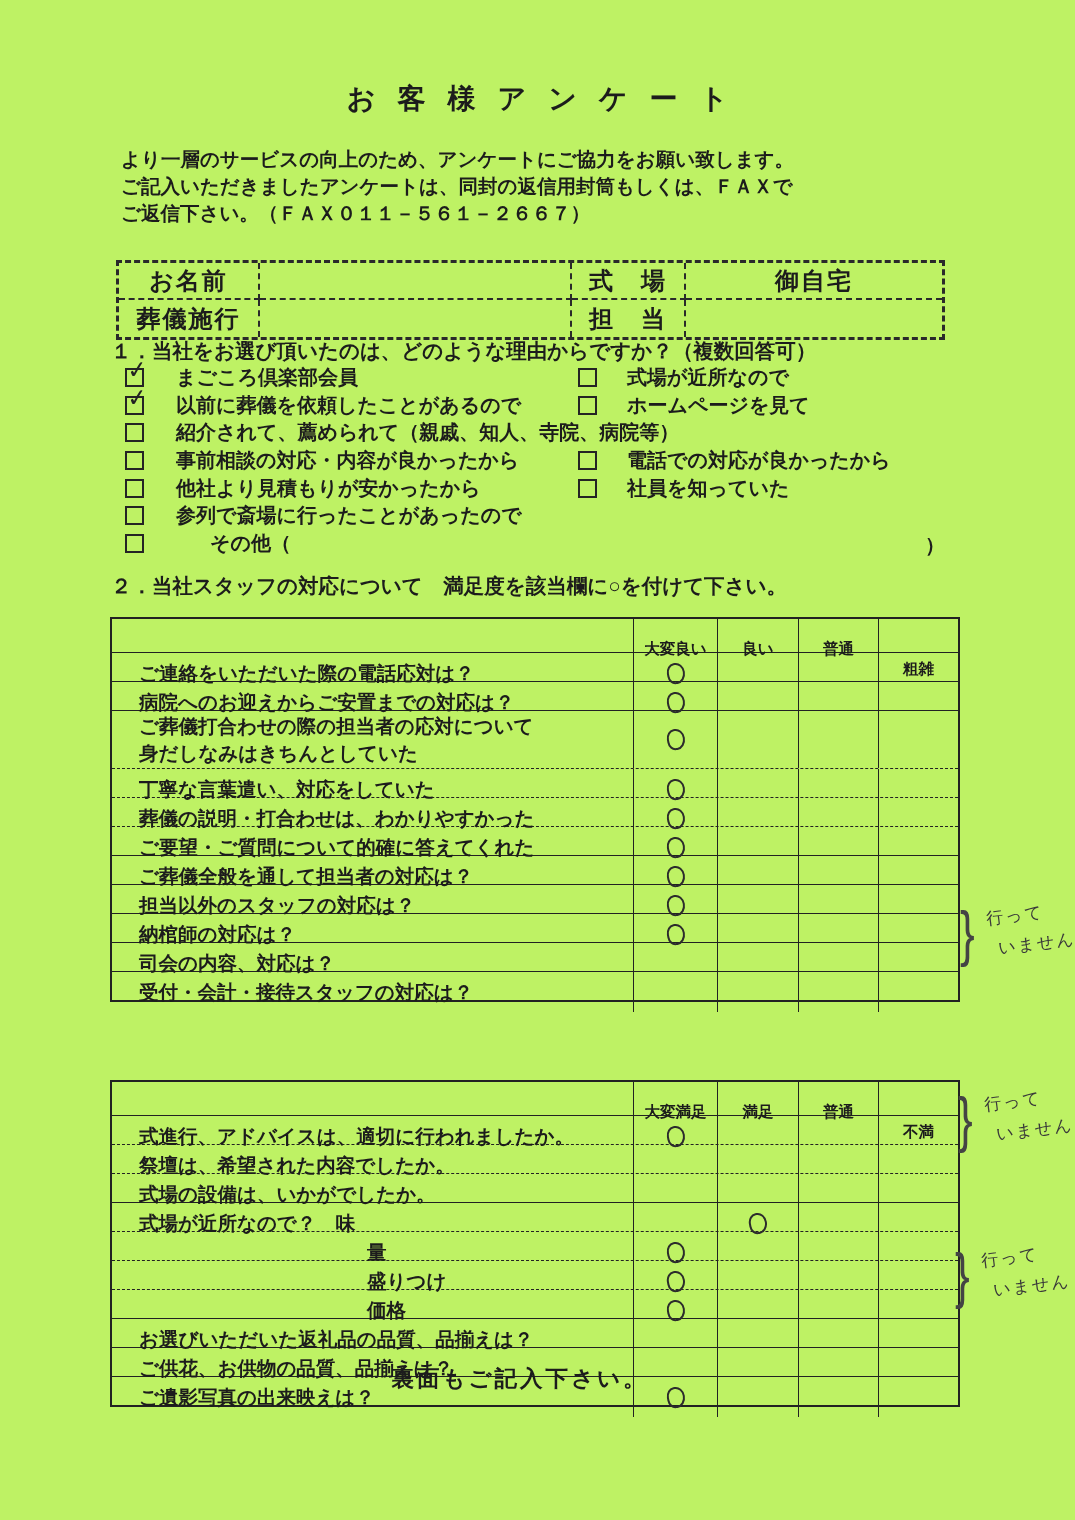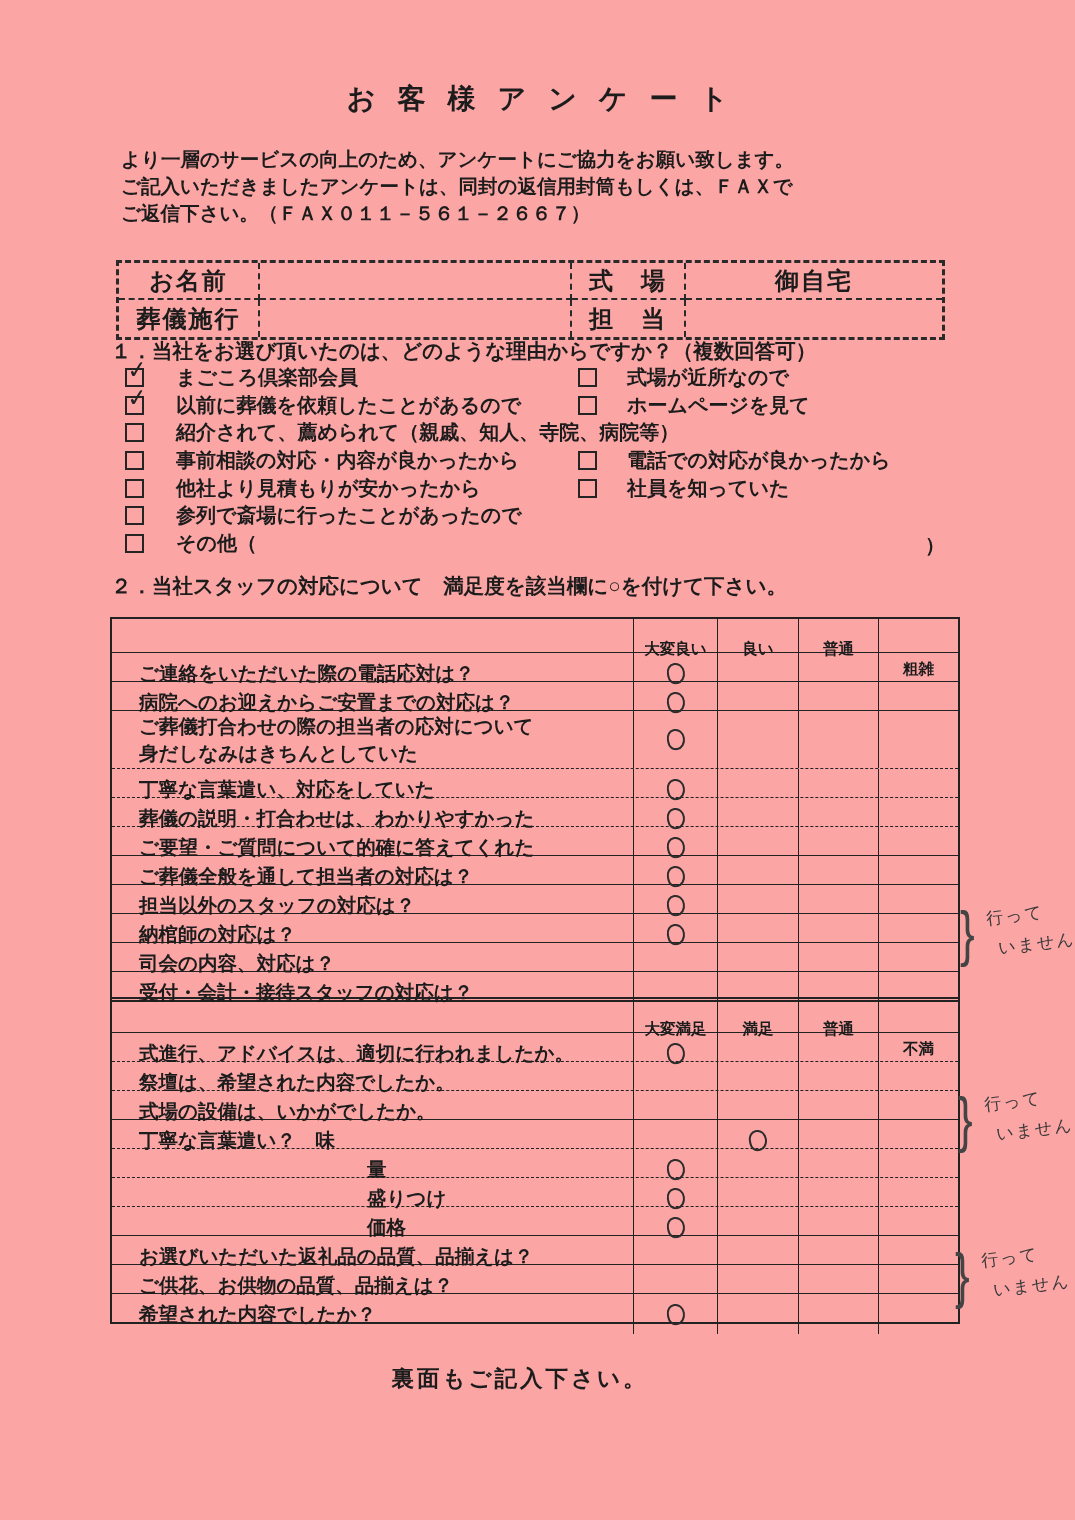--- a/index.html
+++ b/index.html
@@ -1,19 +1,19 @@
 <!DOCTYPE html>
 <html><head>
 <meta charset="utf-8">
 <style>
   html,body{margin:0;padding:0;background:#e8e8e8;}
   .page{
     position:relative;
     width:1075px;height:1520px;
-    background:#fca5a5;
+    background:#bef264;
     font-family:"Liberation Sans",sans-serif;
     color:#1c1c1c;
     overflow:hidden;
   }
   
   .title{
     position:absolute;left:0;top:80px;width:100%;
     text-align:center;font-size:28px;font-weight:bold;
     letter-spacing:22px;text-indent:22px;margin:0;
   }
@@ -198,21 +198,21 @@
     </div>
 
     <div class="optrow">
       <div class="optcell-left" style="width:auto;">
         <span class="cb"></span>
         <span class="optlabel">参列で斎場に行ったことがあったので</span>
       </div>
     </div>
 
     <div class="optrow">
-      <div class="optcell-left" style="width:auto;">
+      <div class="optcell-left" style="width:auto;gap:34px;">
         <span class="cb"></span>
         <span class="optlabel">その他（</span>
       </div>
       <span class="close-paren">）</span>
     </div>
   </div>
 
   <div class="q-heading" style="top:572px;">２．当社スタッフの対応について　満足度を該当欄に○を付けて下さい。</div>
 
   <div class="rtable" style="top:617px;">
@@ -354,21 +354,21 @@
     </div>
   </div>
 
   <div class="annot" style="left:960px;top:898px;">
     <span class="brace">}</span>
     <span class="hl1">行って</span>
     <span class="hl2">いません</span>
   </div>
 
 
-  <div class="rtable" style="top:997px;">
+  <div class="rtable" style="top:1080px;">
     <div class="rrow hdr">
       <div class="qcell"></div>
       <div class="mcell">大変満足</div>
       <div class="mcell">満足</div>
       <div class="mcell">普通</div>
       <div class="mcell">不満</div>
     </div>
 
     <div class="rrow h1 dashed">
       <div class="qcell">
@@ -397,21 +397,21 @@
           <span>式場の設備は、いかがでしたか。</span>
         </div>
       <div class="mcell"></div>
       <div class="mcell"></div>
       <div class="mcell"></div>
       <div class="mcell"></div>
     </div>
 
     <div class="rrow h1 dashed">
       <div class="qcell">
-          <span>丁寧な言葉遣い？　味</span>
+          <span>式場が近所なので？　味</span>
         </div>
       <div class="mcell"></div>
       <div class="mcell">
           <span class="circle"></span>
         </div>
       <div class="mcell"></div>
       <div class="mcell"></div>
     </div>
 
     <div class="rrow h1 dashed">
@@ -465,21 +465,21 @@
           <span>ご供花、お供物の品質、品揃えは？</span>
         </div>
       <div class="mcell"></div>
       <div class="mcell"></div>
       <div class="mcell"></div>
       <div class="mcell"></div>
     </div>
 
     <div class="rrow h1">
       <div class="qcell">
-          <span>希望された内容でしたか？</span>
+          <span>ご遺影写真の出来映えは？</span>
         </div>
       <div class="mcell">
           <span class="circle"></span>
         </div>
       <div class="mcell"></div>
       <div class="mcell"></div>
       <div class="mcell"></div>
     </div>
   </div>
 

